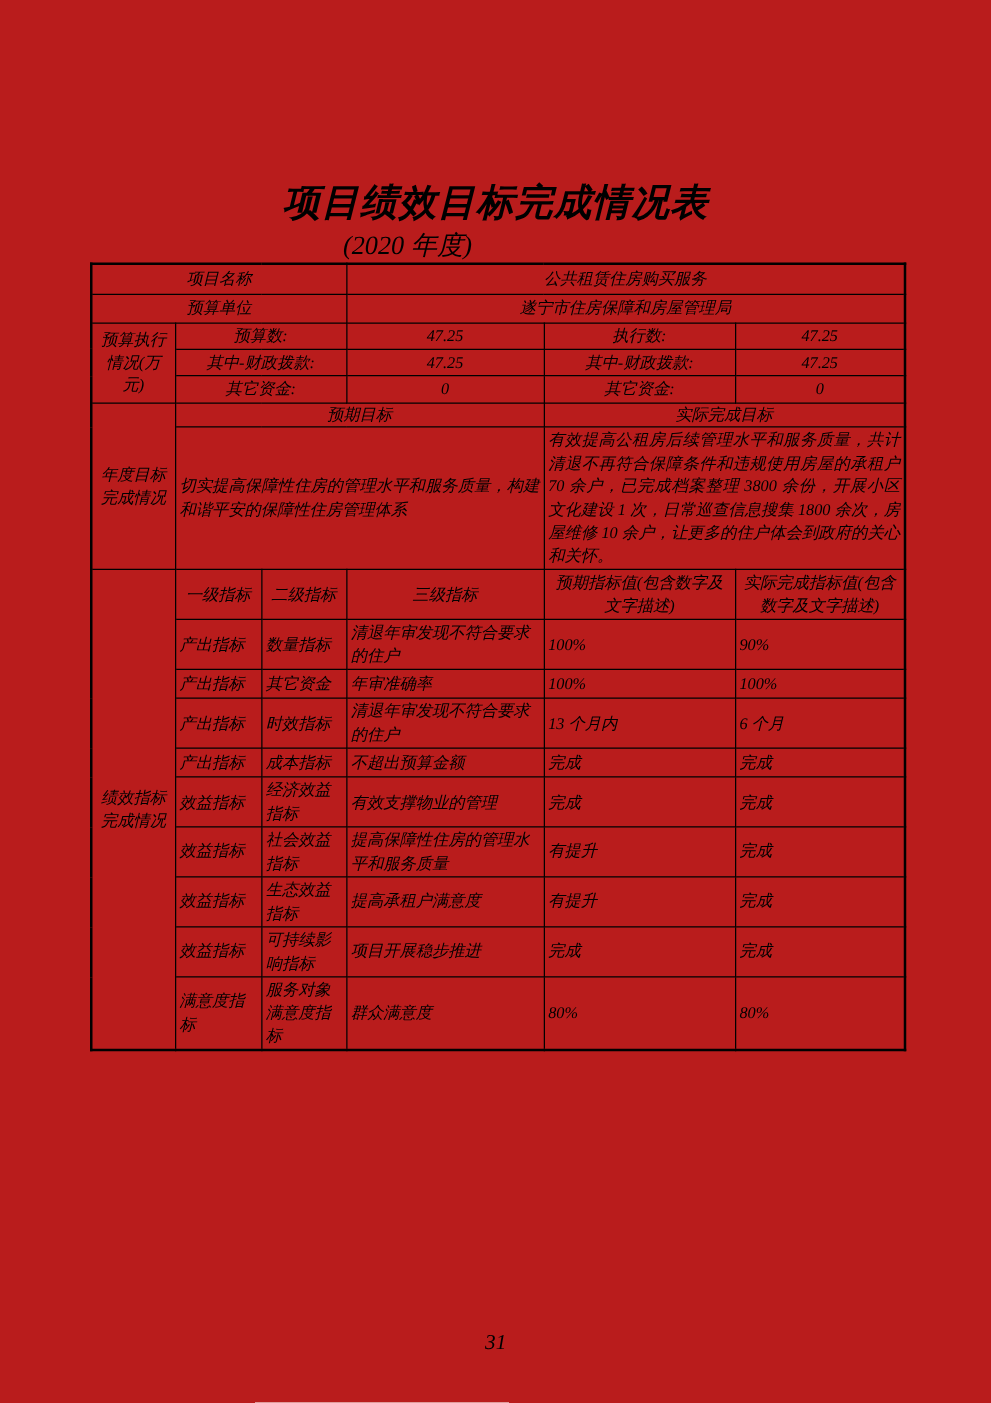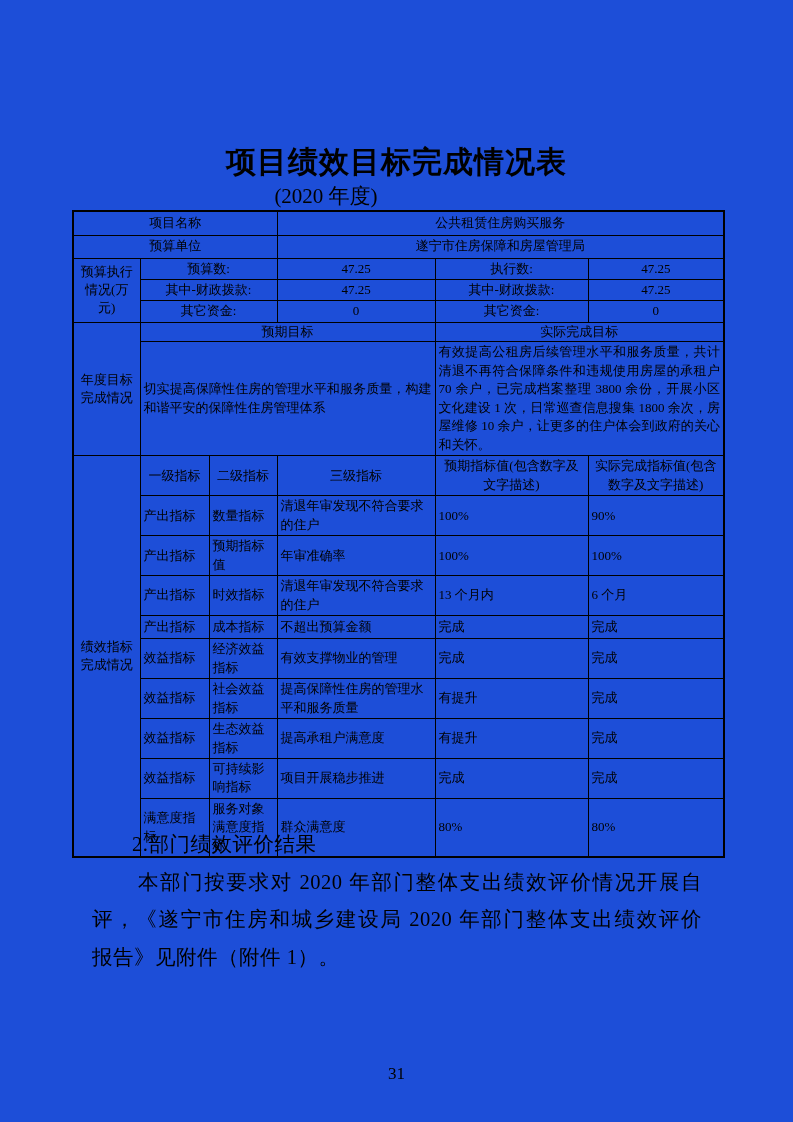--- a/index.html
+++ b/index.html
@@ -1,22 +1,23 @@
 <!DOCTYPE html>
 <html><head>
 <meta charset="utf-8">
 <style>
   html,body{margin:0;padding:0;background:#ffffff;}
   .page{
     position:relative;
     width:793px;height:1122px;
-    background:#1d4ed8;
+    background:#b91c1c;
     color:#000;
     font-family:"Liberation Serif","DejaVu Serif",serif;
     overflow:hidden;
+    font-style:italic;
   }
   .doc-title{
     position:absolute;top:142px;left:0;width:793px;
     text-align:center;
     font-family:"Liberation Sans","DejaVu Sans",sans-serif;
     font-weight:bold;font-size:30px;letter-spacing:1px;
   }
   .doc-subtitle{
     position:absolute;top:182px;left:0;width:652px;
     text-align:center;font-size:21px;
@@ -123,21 +124,21 @@
 
     <tr style="height:40px">
       <td class="l">产出指标</td>
       <td class="l">数量指标</td>
       <td class="l">清退年审发现不符合要求的住户</td>
       <td class="l">100%</td>
       <td class="l">90%</td>
     </tr>
     <tr style="height:23px">
       <td class="l">产出指标</td>
-      <td class="l">预期指标值</td>
+      <td class="l">其它资金</td>
       <td class="l">年审准确率</td>
       <td class="l">100%</td>
       <td class="l">100%</td>
     </tr>
     <tr style="height:40px">
       <td class="l">产出指标</td>
       <td class="l">时效指标</td>
       <td class="l">清退年审发现不符合要求的住户</td>
       <td class="l">13 个月内</td>
       <td class="l">6 个月</td>
@@ -180,22 +181,16 @@
     <tr style="height:54px">
       <td class="l tight">满意度指标</td>
       <td class="l">服务对象满意度指标</td>
       <td class="l">群众满意度</td>
       <td class="l">80%</td>
       <td class="l">80%</td>
     </tr>
   </tbody>
     </table>
 
-  <div class="bodytext">
-    <div class="bt-heading">2.部门绩效评价结果</div>
-    <div class="bt-indent">本部门按要求对 2020 年部门整体支出绩效评价情况开展自</div>
-    <div class="bt-full">评，《遂宁市住房和城乡建设局 2020 年部门整体支出绩效评价</div>
-    <div class="bt-last">报告》见附件（附件 1）。</div>
-  </div>
 
   <div class="page-number">31</div>
 
 </div>
 
 </body></html>

